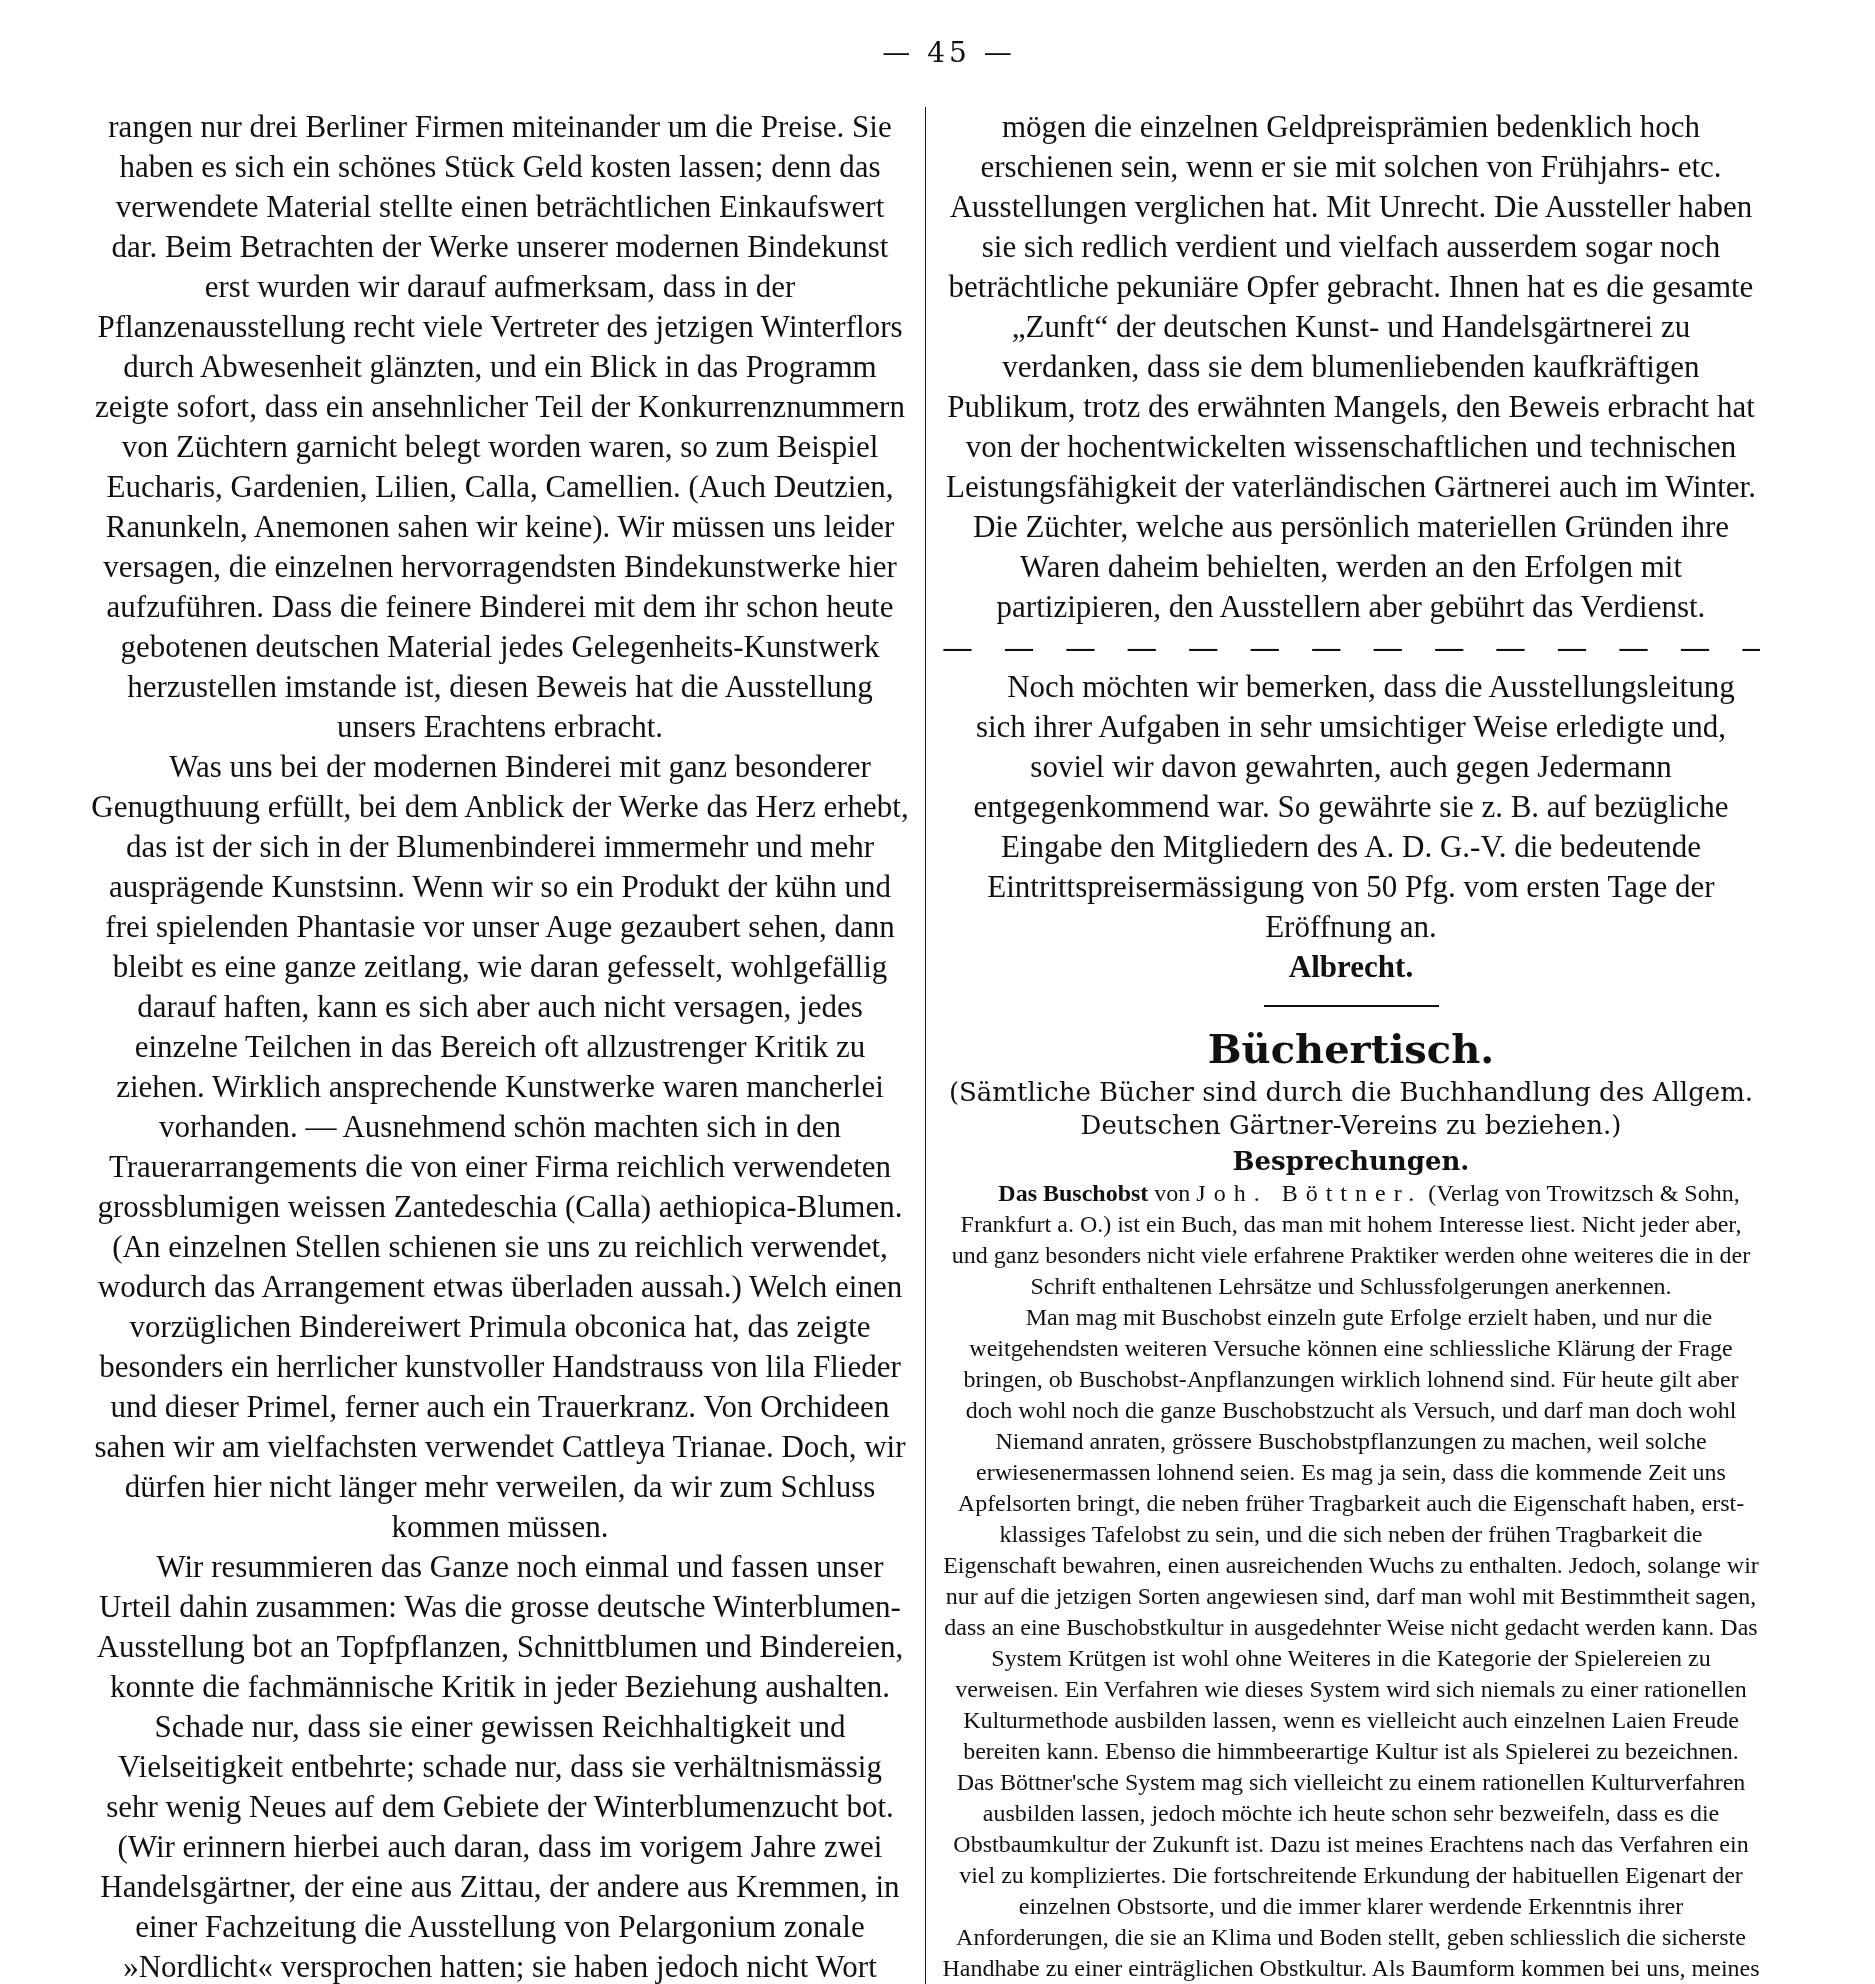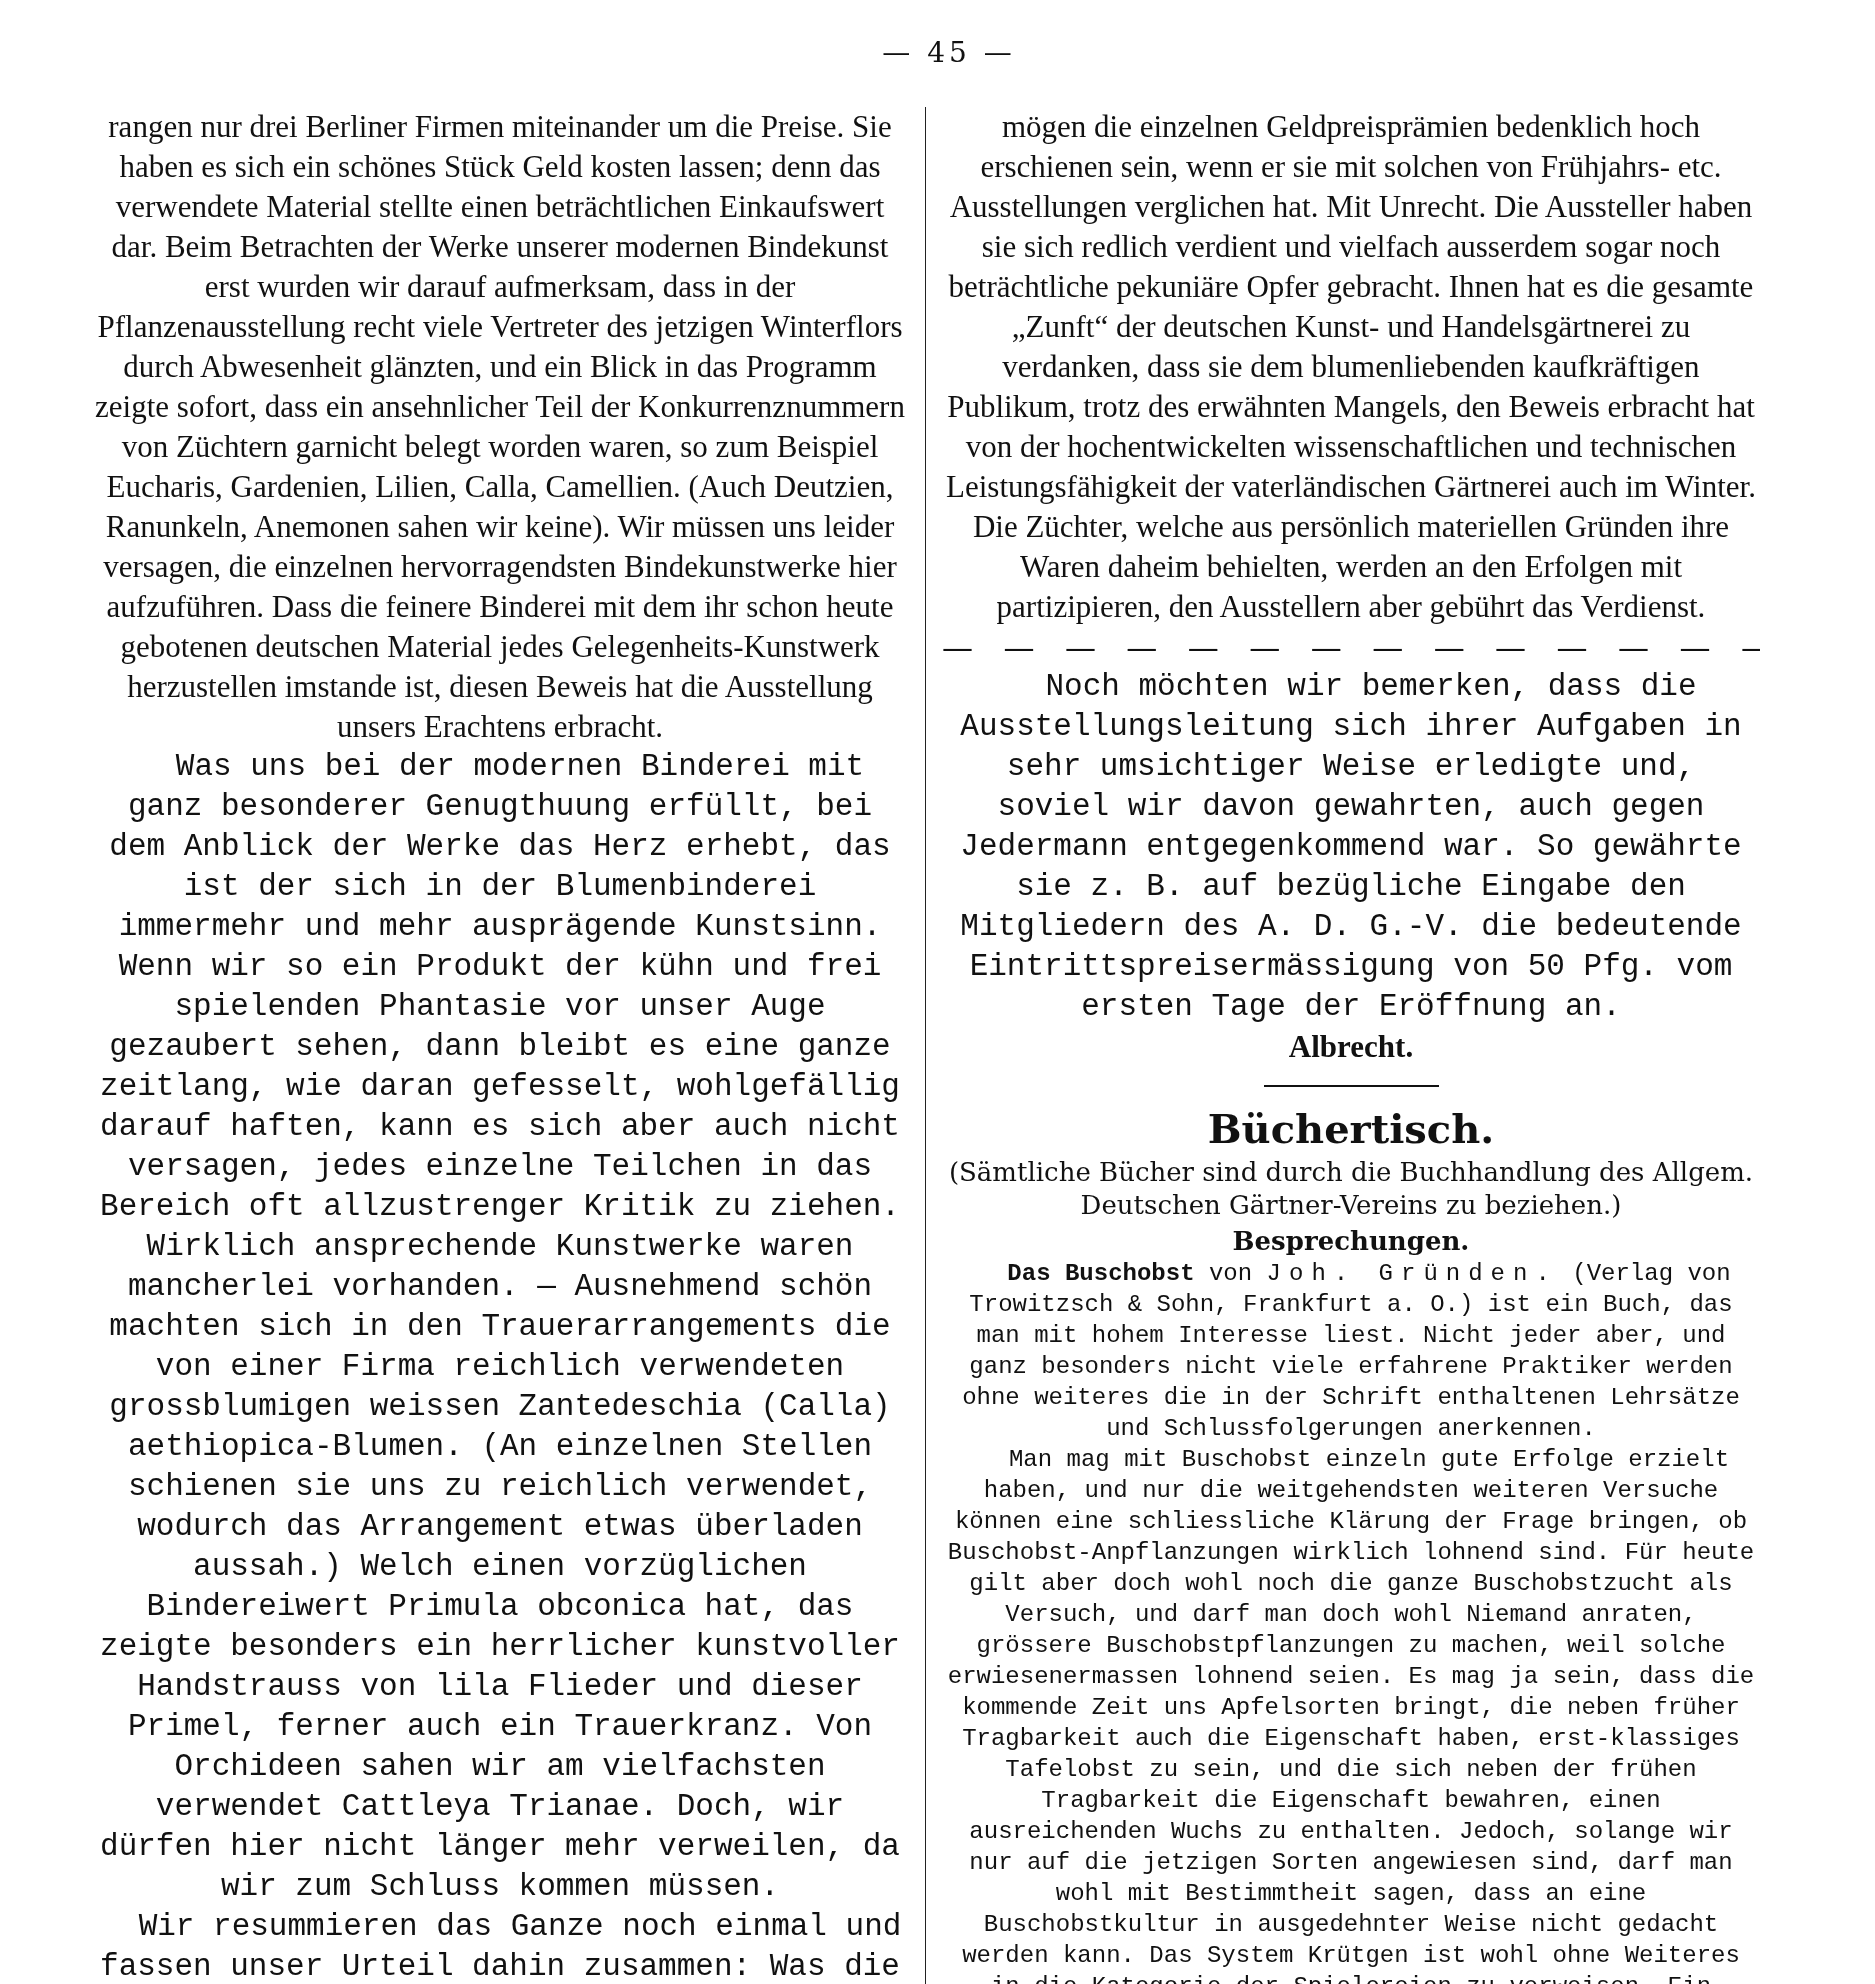--- a/index.html
+++ b/index.html
@@ -3,21 +3,21 @@
 <meta charset="utf-8">
 <style>
   html, body { margin: 0; padding: 0; background: #ffffff; }
   body { width: 1876px; height: 2673px; position: relative; overflow: hidden; color: #111; font-family: "DejaVu Serif", "Liberation Serif", serif; }
   .page-number { position: absolute; top: 36px; left: 0; width: 100%; text-align: center; font-size: 28px; letter-spacing: 4px; padding-left: 11px; }
   .columns { position: absolute; top: 107px; left: 91px; width: 1687px; display: flex; }
   .col { width: 818px; }
   .col-left { padding-right: 16px; border-right: 1.6px solid #222; text-align: justify; }
   .col-right { padding-left: 16px; text-align: justify; }
   .col p { margin: 0; font-size: 31px; line-height: 40px; font-family: "Liberation Serif", serif; text-align: center; }
-  .col p.indent { text-indent: 40px; font-family: Liberation Mono, monospace; }
+  .col p.indent { text-indent: 40px; }
   .spaced { letter-spacing: 8px; }
   .dashes { font-size: 31px; line-height: 40px; letter-spacing: 10.3px; white-space: nowrap; overflow: hidden; }
   .signature { text-align: right; font-weight: bold; }
   .rule { width: 175px; height: 2.4px; background: #111; margin: 18px auto; }
   .section-title { text-align: center; font-size: 40px; font-weight: bold; margin: 8px 0 4px; font-family: "DejaVu Serif", serif; }
   .section-note { text-align: center; font-size: 26px; line-height: 33px; }
   .subsection-title { text-align: center; font-size: 26px; font-weight: bold; margin: 4px 0 1.6px; }
   .small p { font-size: 24px; line-height: 31px; margin: 0; font-family: "Liberation Serif", serif; }
   .small p.indent { text-indent: 36px; }
   .bold { font-weight: bold; }
@@ -44,21 +44,21 @@
     <div class="rule"></div>
 
     <div class="section-title">Büchertisch.</div>
     <div class="section-note">(Sämtliche Bücher sind durch die Buchhandlung des Allgem. Deutschen Gärtner-Vereins zu beziehen.)</div>
     <div class="subsection-title">Besprechungen.</div>
 
     <div class="small">
       <p class="indent">
         <span class="bold">Das Buschobst</span>
         <span>von</span>
-        <span class="spaced">Joh. Gründen.</span>
+        <span class="spaced">Joh. Böttner.</span>
         <span>(Verlag von Trowitzsch &amp; Sohn, Frankfurt a. O.) ist ein Buch, das man mit hohem Interesse liest. Nicht jeder aber, und ganz besonders nicht viele erfahrene Praktiker werden ohne weiteres die in der Schrift enthaltenen Lehrsätze und Schlussfolgerungen anerkennen.</span>
       </p>
       <p class="indent">Man mag mit Buschobst einzeln gute Erfolge erzielt haben, und nur die weitgehendsten weiteren Versuche können eine schliessliche Klärung der Frage bringen, ob Buschobst-Anpflanzungen wirklich lohnend sind. Für heute gilt aber doch wohl noch die ganze Buschobstzucht als Versuch, und darf man doch wohl Niemand anraten, grössere Buschobstpflanzungen zu machen, weil solche erwiesenermassen lohnend seien. Es mag ja sein, dass die kommende Zeit uns Apfelsorten bringt, die neben früher Tragbarkeit auch die Eigenschaft haben, erst-klassiges Tafelobst zu sein, und die sich neben der frühen Tragbarkeit die Eigenschaft bewahren, einen ausreichenden Wuchs zu enthalten. Jedoch, solange wir nur auf die jetzigen Sorten angewiesen sind, darf man wohl mit Bestimmtheit sagen, dass an eine Buschobstkultur in ausgedehnter Weise nicht gedacht werden kann. Das System Krütgen ist wohl ohne Weiteres in die Kategorie der Spielereien zu verweisen. Ein Verfahren wie dieses System wird sich niemals zu einer rationellen Kulturmethode ausbilden lassen, wenn es vielleicht auch einzelnen Laien Freude bereiten kann. Ebenso die himmbeerartige Kultur ist als Spielerei zu bezeichnen. Das Böttner'sche System mag sich vielleicht zu einem rationellen Kulturverfahren ausbilden lassen, jedoch möchte ich heute schon sehr bezweifeln, dass es die Obstbaumkultur der Zukunft ist. Dazu ist meines Erachtens nach das Verfahren ein viel zu kompliziertes. Die fortschreitende Erkundung der habituellen Eigenart der einzelnen Obstsorte, und die immer klarer werdende Erkenntnis ihrer Anforderungen, die sie an Klima und Boden stellt, geben schliesslich die sicherste Handhabe zu einer einträglichen Obstkultur. Als Baumform kommen bei uns, meines Erachtens nach, wenn es sich um Massenanzucht handelt, nur der Hoch- und Halbstamm in Betracht. Formobst gehört an vorhandene Wandungen oder in den Naschgarten des vermögenden Privatmannes. Und hier wird wohl auch der Buschform einmal ihr Platz angewiesen werden. Ich halte es für unwahrscheinlich, dass Buschobst die Form der Zukunft wird.</p>
 
     </div>
   </div>
 </div>
 
 
 </body></html>

